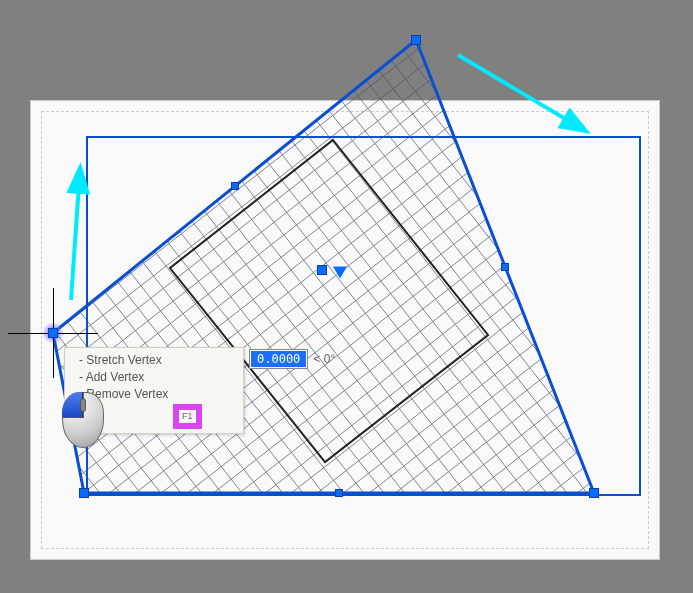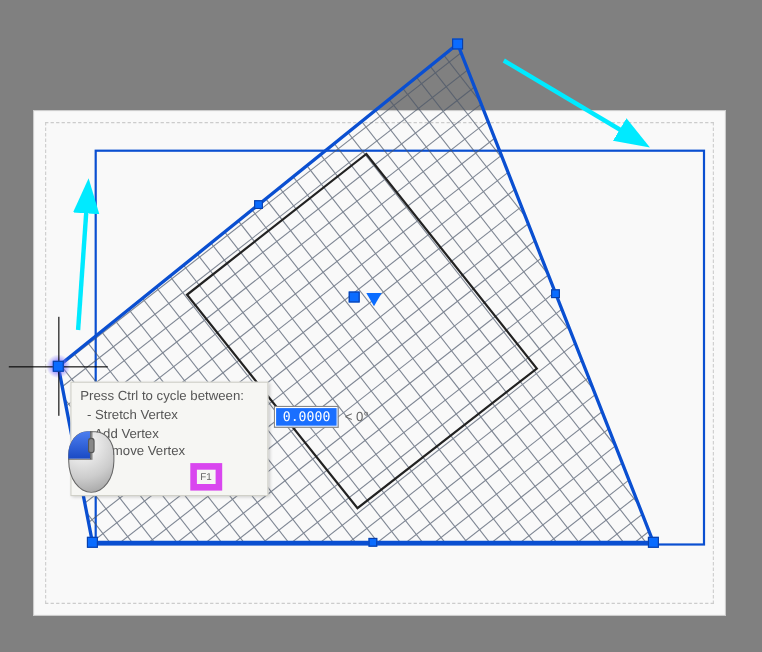--- a/index.html
+++ b/index.html
@@ -435,27 +435,26 @@
     <div class="grip" style="left: 84px; top: 493px;"></div>
     <div class="grip mid" style="left: 235px; top: 186px;"></div>
     <div class="grip mid" style="left: 505px; top: 267px;"></div>
     <div class="grip mid" style="left: 339px; top: 493px;"></div>
     <div class="grip mid" style="left: 69px; top: 413px;"></div>
   </div>
 
 <div class="center-grip" id="centerGrip" style="left: 322px; top: 270px;"></div>
 <div class="center-tri" id="centerTri" style="left: 340px; top: 270px;"></div>
 
-<div class="distance-input" id="distBox" style="left: 250px; top: 370px; align-items: center;">
+<div class="distance-input" id="distBox" style="left: 250px; top: 350px; align-items: center;">
   <span class="num">0.0000</span>
   <span class="ang">&lt; 0°</span>
 </div>
 
 <div class="tooltip" id="tooltip" style="left: 64px; top: 347px;">
-  <div>Press Ctrl to cycle between:</div>
   <div class="opt">- Stretch Vertex</div>
   <div class="opt">- Add Vertex</div>
   <div class="opt">- Remove Vertex</div>
   <span class="f1">F1</span>
 </div>
 
 <div class="mouse-icon" id="mouseIcon" style="left: 62px; top: 392px;">
   <div class="body"></div>
   <div class="lbtn"></div>
   <div class="split"></div>

